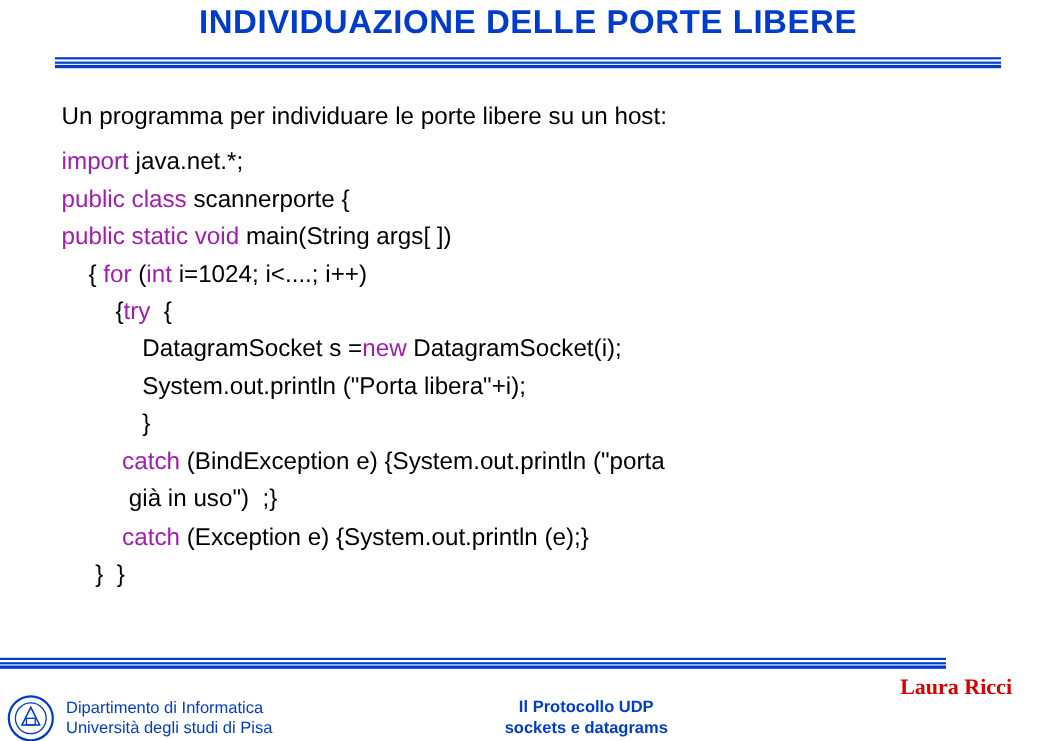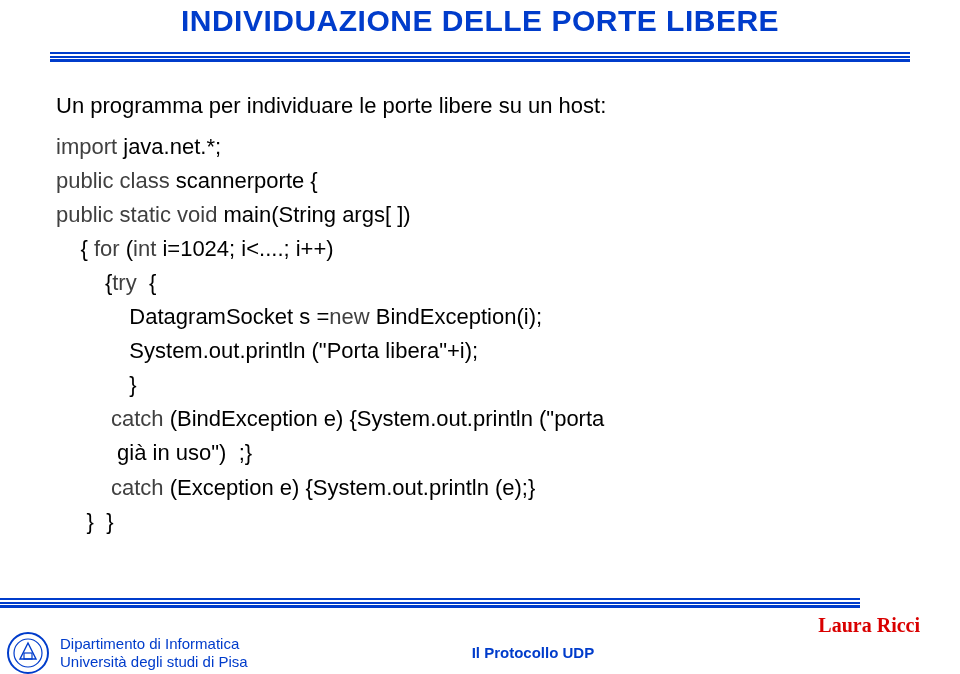--- a/index.html
+++ b/index.html
@@ -47,21 +47,21 @@
   }
   .intro {
     color: #000;
     margin-bottom: 8px;
   }
   .code {
     white-space: pre;
     font-size: 22px;
     line-height: 1.55;
   }
-  .kw-blue { color: #404040; }
+  .kw-blue { color: #a21caf; }
   .black { color: #000; }
   .footer {
     position: absolute;
     left: 0;
     right: 0;
     bottom: 10px;
     width: 812px;
     height: 70px;
   }
   .footer-lines {
@@ -136,21 +136,21 @@
   </div>
 
   <div class="content">
     <div class="intro">Un programma per individuare le porte libere su un host:</div>
 
     <div class="code"><span class="kw-blue">import </span><span class="black">java.net.*;</span>
 <span class="kw-blue">public class </span><span class="black">scannerporte {</span>
 <span class="kw-blue">public static void </span><span class="black">main(String args[ ])</span>
 <span class="black">    { </span><span class="kw-blue">for </span><span class="black">(</span><span class="kw-blue">int </span><span class="black">i=1024; i&lt;....; i++)</span>
 <span class="black">        {</span><span class="kw-blue">try  </span><span class="black">{</span>
-<span class="black">            DatagramSocket s =</span><span class="kw-blue">new </span><span class="black">BindException(i);</span>
+<span class="black">            DatagramSocket s =</span><span class="kw-blue">new </span><span class="black">DatagramSocket(i);</span>
 <span class="black">            System.out.println ("Porta libera"+i);</span>
 <span class="black">            }</span>
 <span class="kw-blue">         catch </span><span class="black">(BindException e) {System.out.println ("porta</span>
 <span class="black">          già in uso")  ;}</span>
 <span class="kw-blue">         catch </span><span class="black">(Exception e) {System.out.println (e);}</span>
 <span class="black">     }  }</span></div>
   </div>
 
   <div class="footer">
     <div class="footer-lines">
@@ -166,20 +166,21 @@
           <path d="M14 28 L22 12 L30 28 Z" fill="none" stroke="#003CCB" stroke-width="1.4"></path>
           <rect x="18" y="22" width="8" height="6" fill="none" stroke="#003CCB" stroke-width="1.2"></rect>
         </svg>
       </div>
       <div class="dept">
         <div>Dipartimento di Informatica</div>
         <div>Università degli studi di Pisa</div>
       </div>
       <div class="center-foot">
         <div>Il Protocollo UDP</div>
+        <div>sockets e datagrams</div>
       </div>
       <div class="right-foot">
         <div class="author">Laura Ricci</div>
         <div class="pagenum">13</div>
       </div>
     </div>
   </div>
 
 </div>
 

